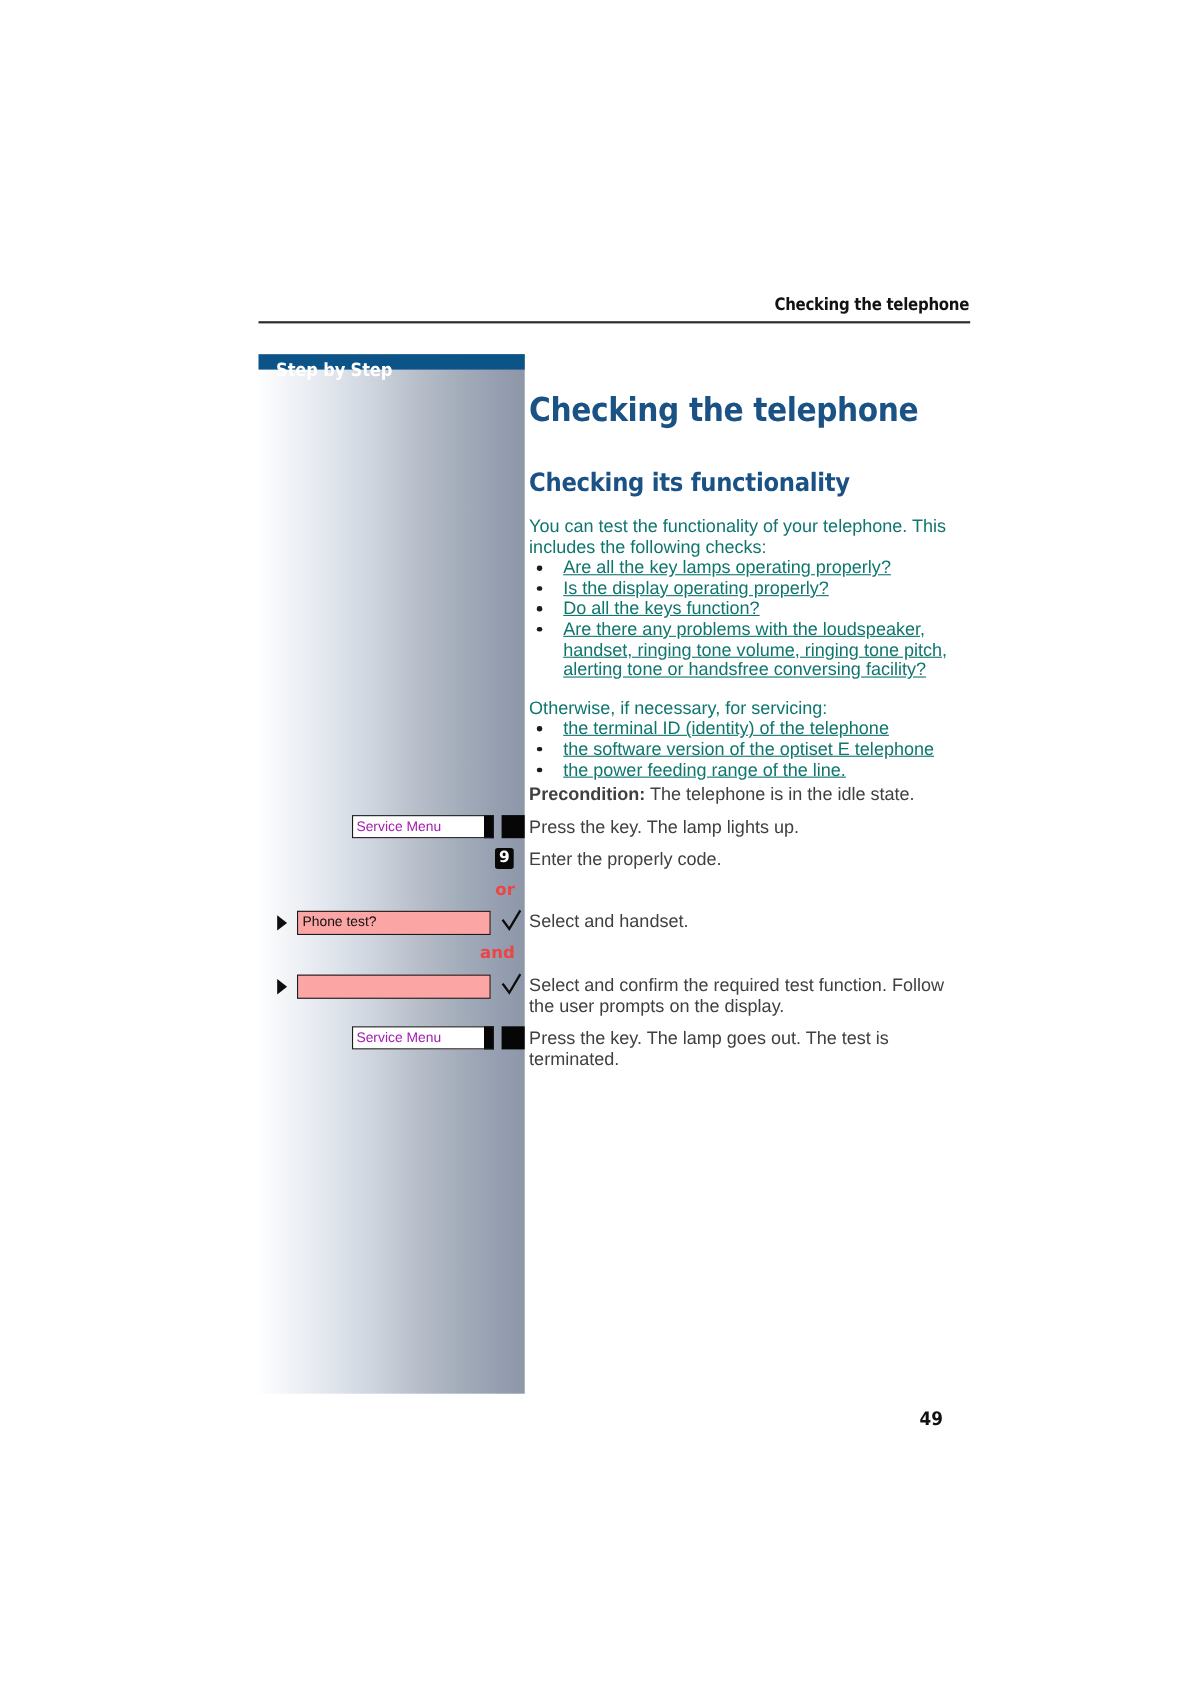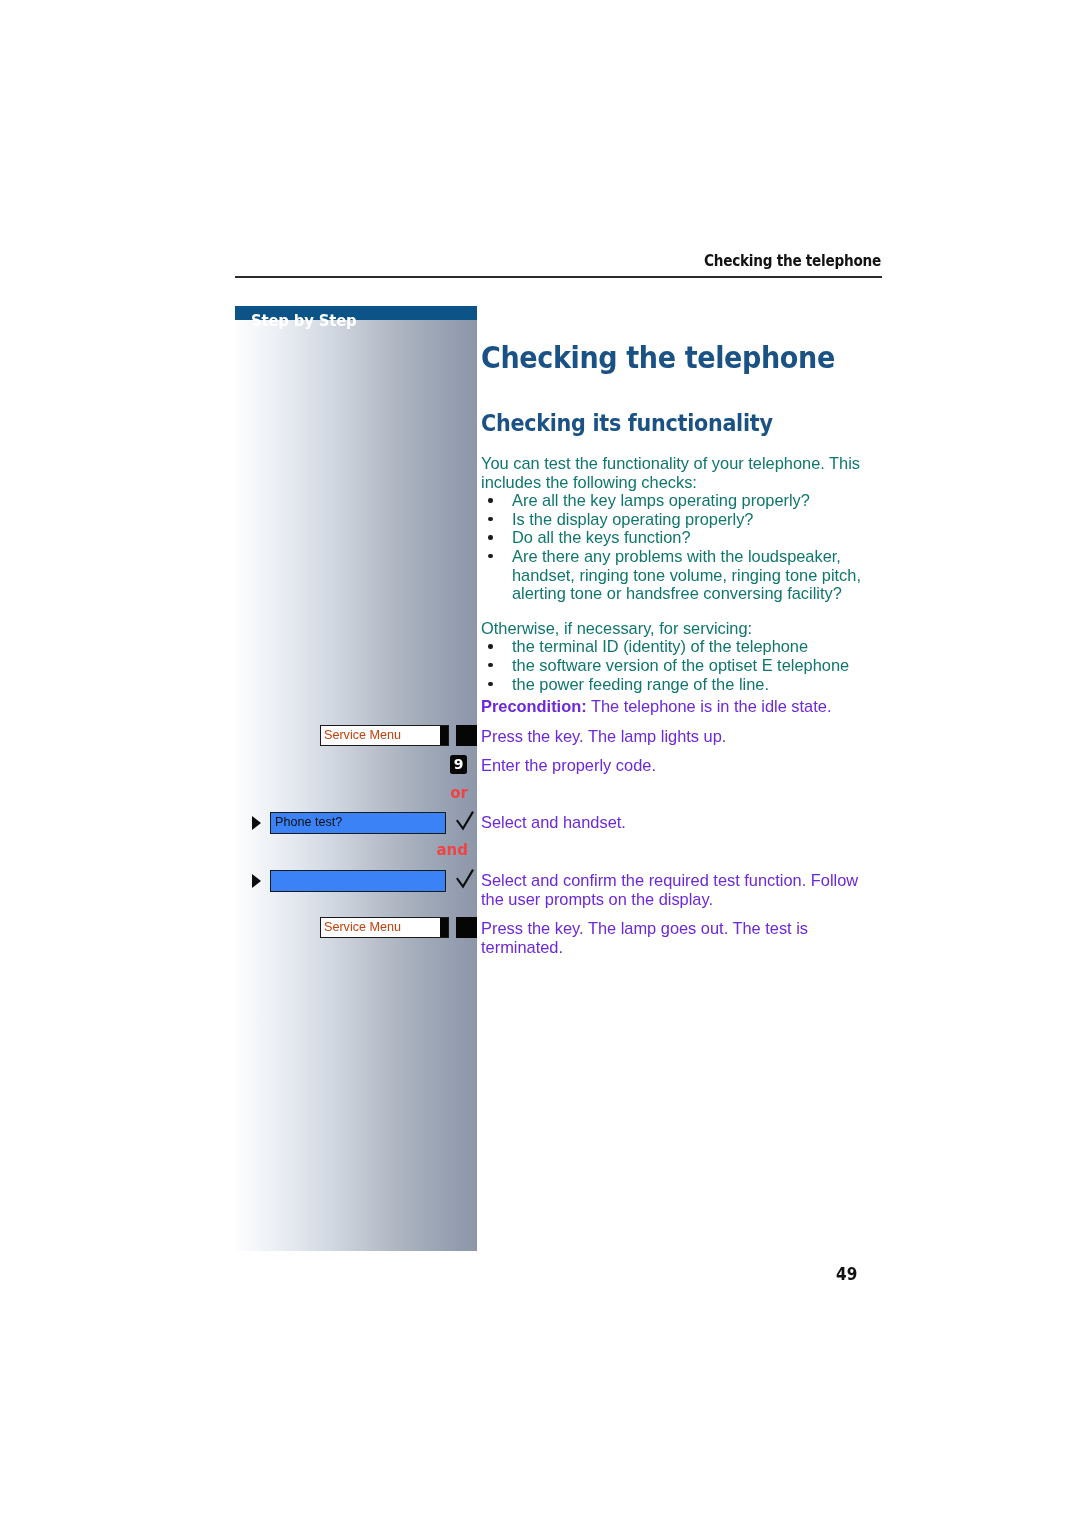--- a/index.html
+++ b/index.html
@@ -11,20 +11,21 @@
     width: 1080px;
     height: 1528px;
     position: relative;
     font-family: "Liberation Sans", sans-serif;
     -webkit-font-smoothing: antialiased;
   }
   .page {
     position: absolute;
     inset: 0;
     background: #ffffff;
+    margin-top: 16px;
   }
 
   
   .running-head {
     position: absolute;
     left: 235px;
     top: 252px;
     width: 646px;
     text-align: right;
     font-family: "DejaVu Sans", sans-serif;
@@ -123,20 +124,21 @@
   .para {
     margin: 0;
     padding: 0;
   }
   .gap { height: 16px; }
 
   ul.blist {
     margin: 0;
     padding: 0;
     list-style: none;
+    text-decoration: underline;
   }
   ul.blist li {
     position: relative;
     padding-left: 31px;
     margin: 0;
   }
   ul.blist li .dot {
     position: absolute;
     left: 7px;
     top: 7px;
@@ -146,21 +148,21 @@
     background: #1c1c1c;
   }
 
   
   .steprow-text {
     position: absolute;
     left: 481px;
     width: 404px;
     font-size: 16.4px;
     line-height: 18.6px;
-    color: #6d28d9;
+    color: #404040;
   }
   .steprow-text b { font-weight: bold; }
 
   
   .keybox {
     position: absolute;
     box-sizing: border-box;
   }
   
   .fnkey {
@@ -168,21 +170,21 @@
     align-items: stretch;
   }
   .fnkey .label {
     box-sizing: border-box;
     width: 121px;
     height: 21px;
     background: #ffffff;
     border: 1.6px solid #1a1a1a;
     font-size: 12.6px;
     line-height: 18px;
-    color: #c2410c;
+    color: #a21caf;
     padding-left: 3px;
     overflow: hidden;
     white-space: nowrap;
   }
   .fnkey .endbar {
     box-sizing: border-box;
     width: 9px;
     height: 21px;
     background: #060606;
     border: 1.6px solid #1a1a1a;
@@ -233,21 +235,21 @@
     border-top: 7px solid transparent;
     border-bottom: 7px solid transparent;
   }
   .dispRow .field {
     position: absolute;
     left: 18px;
     top: 0;
     box-sizing: border-box;
     width: 176px;
     height: 22px;
-    background: #3b82f6;
+    background: #fca5a5;
     border: 1.8px solid #1a1a1a;
     font-size: 12.6px;
     line-height: 19px;
     color: #101010;
     padding-left: 4px;
     overflow: hidden;
     white-space: nowrap;
   }
   .dispRow .check {
     position: absolute;

